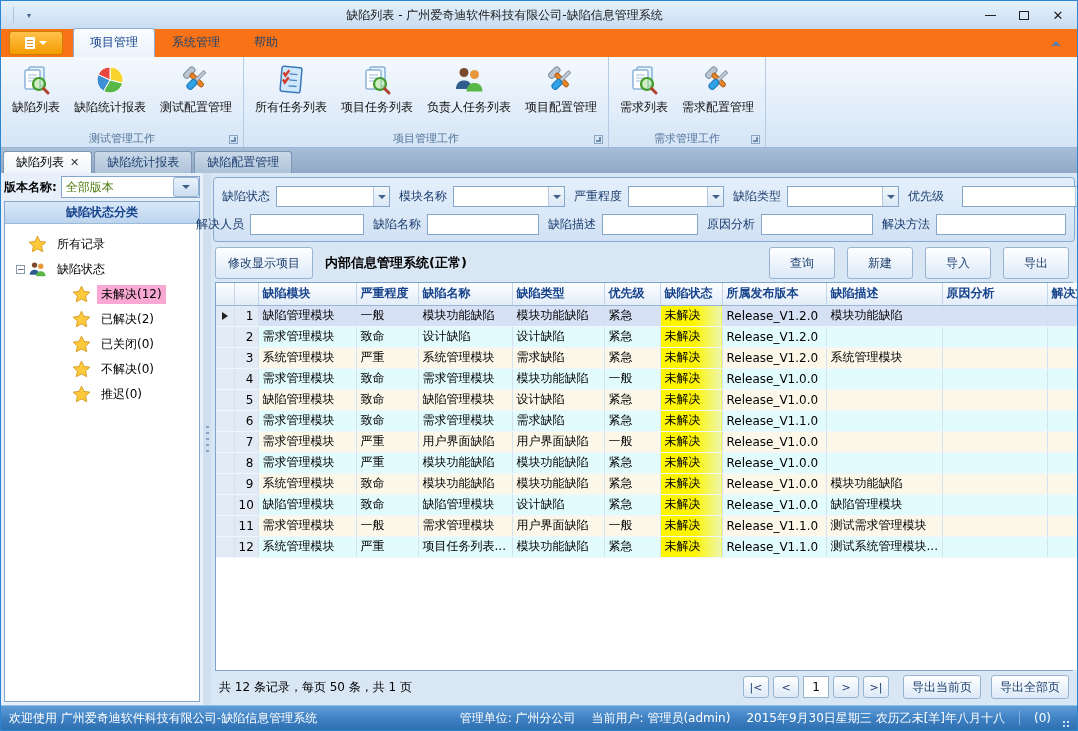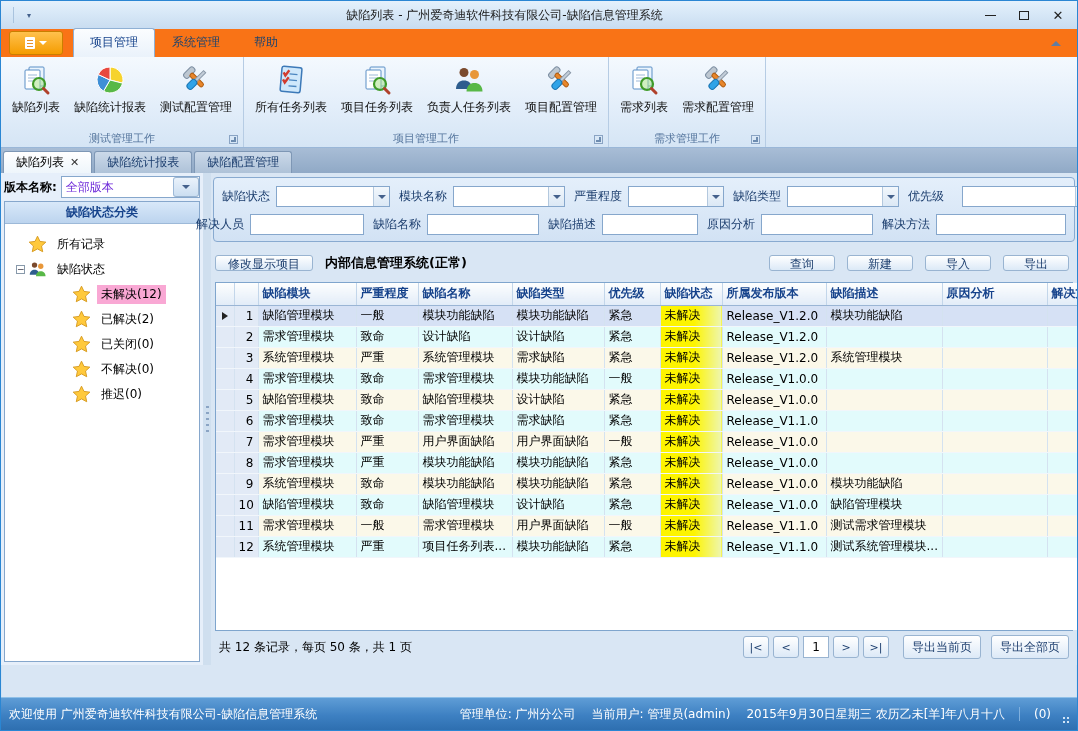--- a/index.html
+++ b/index.html
@@ -46,21 +46,21 @@
   .doc-tab{height:22px;padding:0 12px;display:flex;align-items:center;gap:6px;font-size:12px;color:#1c3e6e;background:linear-gradient(#cbd9e9,#aec2d8);border:1px solid #7e97b5;border-bottom:none;border-radius:3px 3px 0 0;}
   .doc-tab.active{background:linear-gradient(#ffffff,#eef5fb);color:#000;}
   .doc-tab .close{font-size:11px;color:#333;font-weight:bold;}
 
   
   .main{flex:1;display:flex;min-height:0;background:#cfdfef;}
   .sidebar{width:202px;display:flex;flex-direction:column;background:#e6effa;padding:3px;}
   .version-row{display:flex;align-items:center;gap:4px;margin-bottom:3px;}
   .version-label{font-size:12px;font-weight:bold;color:#000;white-space:nowrap;}
   .combo{flex:1;height:22px;background:#fff;border:1px solid #86a7cc;display:flex;align-items:center;}
-  .combo .txt{flex:1;font-size:12px;padding:0 4px;color:#6d28d9;white-space:nowrap;overflow:hidden;}
+  .combo .txt{flex:1;font-size:12px;padding:0 4px;color:#4d7c0f;white-space:nowrap;overflow:hidden;}
   .combo .btn{width:17px;height:100%;border-left:1px solid #9db9d8;background:linear-gradient(#eaf2fb,#cbdef1);display:flex;align-items:center;justify-content:center;}
   .tri-down{width:0;height:0;border-left:4px solid transparent;border-right:4px solid transparent;border-top:4px solid #44618c;}
   .side-panel{flex:1;border:1px solid #86a7cc;background:#fff;display:flex;flex-direction:column;min-height:0;}
   .side-panel-header{height:22px;background:linear-gradient(#d8e8f9,#bcd4ee);border-bottom:1px solid #9db9d8;display:flex;align-items:center;justify-content:center;font-size:12px;font-weight:bold;color:#15428b;}
   .tree{padding-top:8px;overflow:hidden;flex:1;}
   .tree-item{display:flex;align-items:center;height:25px;font-size:12px;color:#000;}
   .tree-item.lvl0{padding-left:8px;}
   .tree-item.lvl1{padding-left:52px;}
   .exp-slot{width:15px;display:flex;align-items:center;justify-content:center;flex:0 0 15px;}
   .expander{width:9px;height:9px;border:1px solid #8899aa;background:#fff;font-size:9px;line-height:6px;text-align:center;color:#334;}
@@ -82,21 +82,21 @@
   .fpair:last-child{margin-right:0;flex:1;}
   .flabel{font-size:12px;color:#1c3e6e;min-width:50px;white-space:nowrap;margin-right:4px;}
   .fcombo{height:21px;background:#fff;border:1px solid #86a7cc;display:flex;align-items:center;}
   .fcombo .fc-btn{width:16px;height:100%;border-left:1px solid #b3c8de;background:linear-gradient(#f2f7fc,#dbe8f5);display:flex;align-items:center;justify-content:center;margin-left:auto;}
   .ftext{height:21px;border:1px solid #86a7cc;font-size:12px;padding:0 4px;font-family:inherit;}
   .fw0{width:114px;} .fw1{width:112px;} .fw2{width:96px;} .fw3{width:112px;} .fw4{width:100%;min-width:130px;}
   .fpair:last-child .fcombo,.fpair:last-child .ftext{flex:1;}
 
   
   .action-row{display:flex;align-items:center;height:26px;margin:2px 2px 6px;}
-  .btn{height:16px;border:1px solid #99b4d1;border-radius:3px;background:linear-gradient(#ffffff,#dce9f7);font-size:12px;color:#1c3e6e;padding:0 12px;font-family:inherit;}
+  .btn{height:32px;border:1px solid #99b4d1;border-radius:3px;background:linear-gradient(#ffffff,#dce9f7);font-size:12px;color:#1c3e6e;padding:0 12px;font-family:inherit;}
   .modify-btn{margin-right:12px;}
   .system-label{font-size:13px;font-weight:bold;color:#000;}
   .action-spacer{flex:1;}
   .action-buttons{display:flex;gap:12px;margin-right:4px;}
   .action-buttons .btn{width:66px;padding:0;}
 
   
   .grid-box{flex:1;border:1px solid #7fa5cd;background:#fff;display:flex;flex-direction:row;min-height:0;margin:0 2px;}
   .grid-main{flex:1;display:flex;min-height:0;}
   .grid-clip{flex:1;overflow:hidden;}
@@ -126,21 +126,21 @@
   .pager-row{height:32px;display:flex;align-items:center;padding:0 6px;}
   .pager-summary{font-size:12px;color:#000;}
   .pager-spacer{flex:1;}
   .pager-nav{display:flex;align-items:center;gap:4px;margin-right:14px;}
   .pg-btn{width:26px;height:22px;border:1px solid #99b4d1;border-radius:3px;background:linear-gradient(#ffffff,#dce9f7);font-size:11px;color:#1c3e6e;font-family:inherit;padding:0;}
   .pg-input{width:26px;height:22px;border:1px solid #99b4d1;font-size:12px;text-align:center;font-family:inherit;padding:0;}
   .export-buttons{display:flex;gap:10px;}
   .export-buttons .btn{padding:0 8px;height:24px;}
 
   
-  .statusbar{height:33px;background:linear-gradient(#5f9dd6,#3d80c2 55%,#2e6fb0);border-top:1px solid #8fc0e8;display:flex;align-items:center;padding:8px 8px;color:#fff;font-size:12px;flex:0 0 auto;margin-top:32px;}
+  .statusbar{height:25px;background:linear-gradient(#5f9dd6,#3d80c2 55%,#2e6fb0);border-top:1px solid #8fc0e8;display:flex;align-items:center;padding:8px 8px;color:#fff;font-size:12px;flex:0 0 auto;}
   .sb-left{white-space:nowrap;}
   .sb-spacer{flex:1;}
   .sb-item{white-space:nowrap;margin-left:16px;}
   .sb-sep{width:1px;height:14px;background:#7fb0de;margin-left:14px;}
   .sb-icon{margin-left:10px;display:flex;align-items:center;}
   .sb-grip{width:10px;height:10px;position:relative;margin-left:8px;}
   .sb-grip::after{content:'';position:absolute;right:0;bottom:0;width:2px;height:2px;background:#cfe4f7;box-shadow:-4px 4px 0 #cfe4f7,0 4px 0 #cfe4f7,-4px 0 0 #cfe4f7,-8px 8px 0 0 #cfe4f7 inset;}
 </style>
 </head>
 <body>

